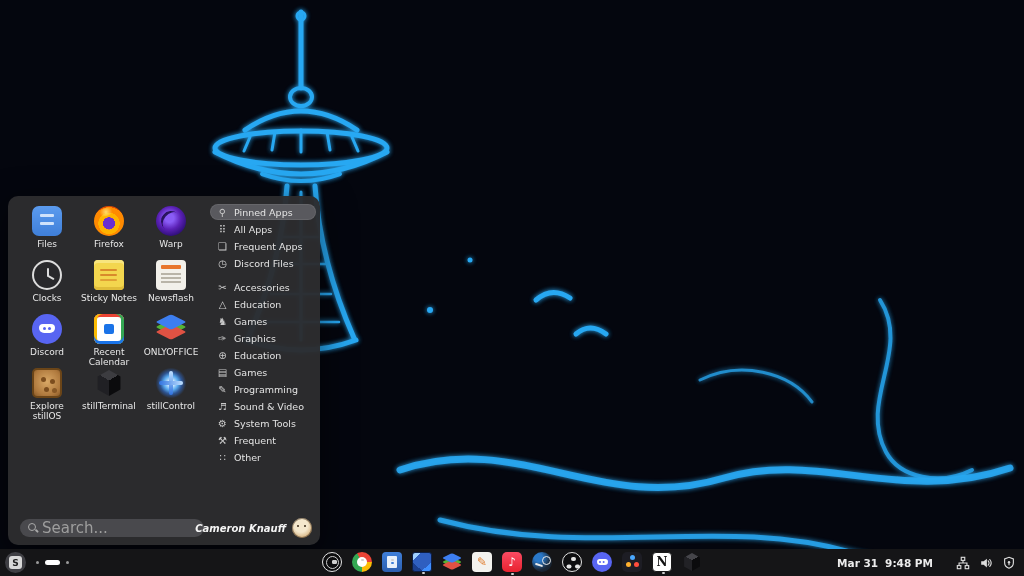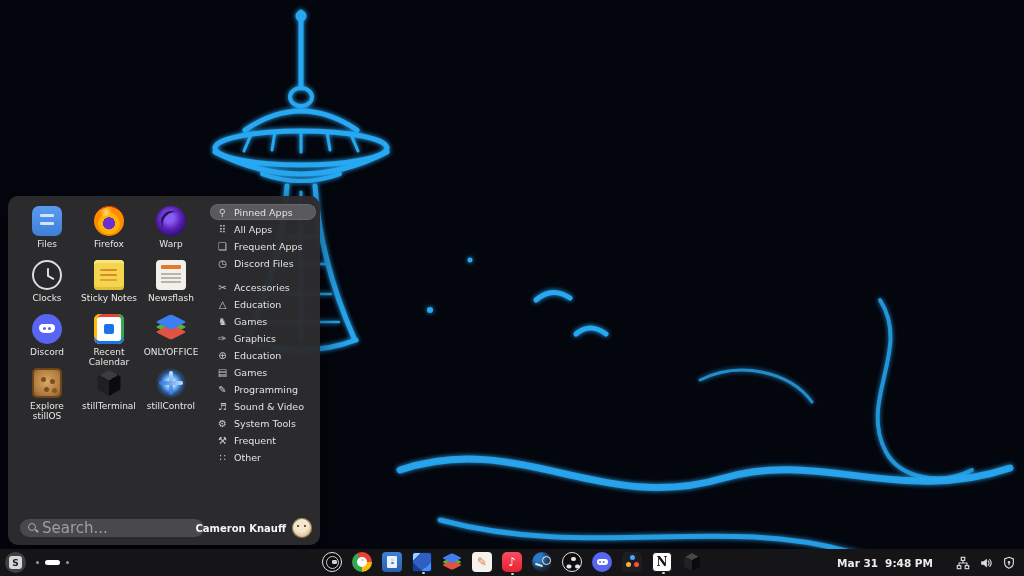--- a/index.html
+++ b/index.html
@@ -97,21 +97,21 @@
   .cat-sep { height:7px; }
 
   
   .search { position:absolute; left:12px; bottom:8px; width:184px; height:18px; background:#49494d; border-radius:9px; }
   .search-lens { position:absolute; left:8px; top:4px; width:8px; height:8px; border:1.5px solid #a9a9a9; border-radius:50%; }
   .search-lens::after { content:""; position:absolute; left:6px; top:6px; width:4px; height:1.5px; background:#a9a9a9; border-radius:1px; transform:rotate(45deg); }
   .search input { position:absolute; left:22px; top:0; width:158px; height:18px; background:transparent; border:none; outline:none; color:#d6d6d6; font-size:15px; font-family:inherit; }
   .search input::placeholder { color:#9e9e9e; }
 
   .user { position:absolute; right:8px; bottom:7px; display:flex; align-items:center; gap:6px; }
-  .user-name { font-size:10px; font-weight:bold; color:#f4f4f4; }
+  .user-name { font-size:10px; font-weight:bold; color:#f4f4f4;font-style:italic; }
   .avatar { width:20px; height:20px; border-radius:50%; background:radial-gradient(circle at 45% 38%, #f4e7cc 0 40%, #d9b98a 70%, #9a7242); box-shadow:inset 0 0 0 1px rgba(60,40,20,.5); position:relative; }
   .avatar::before { content:""; position:absolute; left:5px; top:7px; width:2px; height:2px; border-radius:50%; background:#3a2a18; box-shadow:7px 0 0 #3a2a18; }
 
   
   .taskbar { position:absolute; left:0; right:0; bottom:0; height:27px; background:#151517; }
   .launcher { position:absolute; left:5px; top:3px; width:21px; height:21px; border-radius:50%; background:#3f3f44; display:flex; align-items:center; justify-content:center; }
   .launcher-inner { width:13px; height:13px; border-radius:3px; background:#d8d8d8; color:#232323; font-size:9px; font-weight:bold; display:flex; align-items:center; justify-content:center; }
   .workspaces { position:absolute; left:36px; top:0; height:27px; display:flex; align-items:center; gap:6px; }
   .ws-dot { width:3px; height:3px; border-radius:50%; background:#9a9a9a; }
   .ws-pill { width:15px; height:5px; border-radius:3px; background:#fff; }

